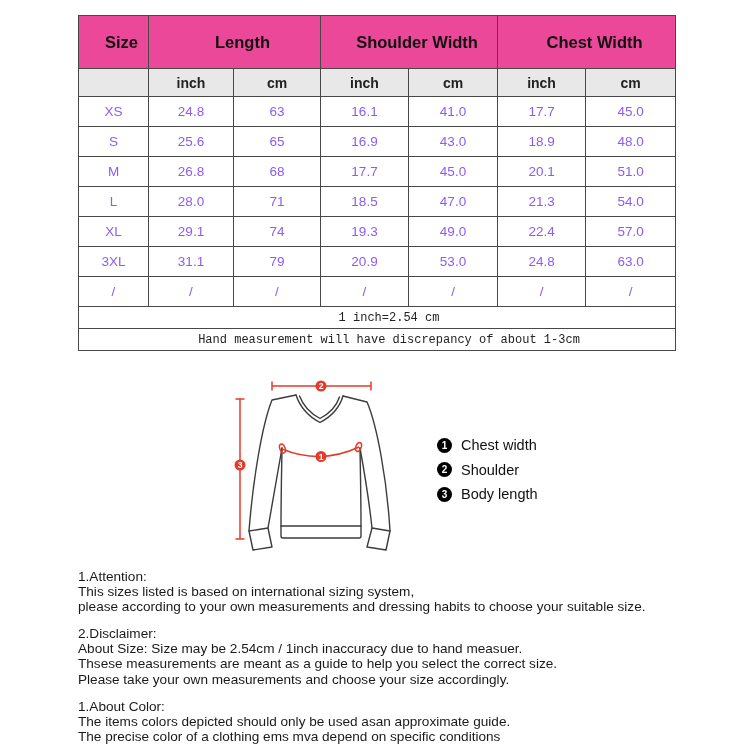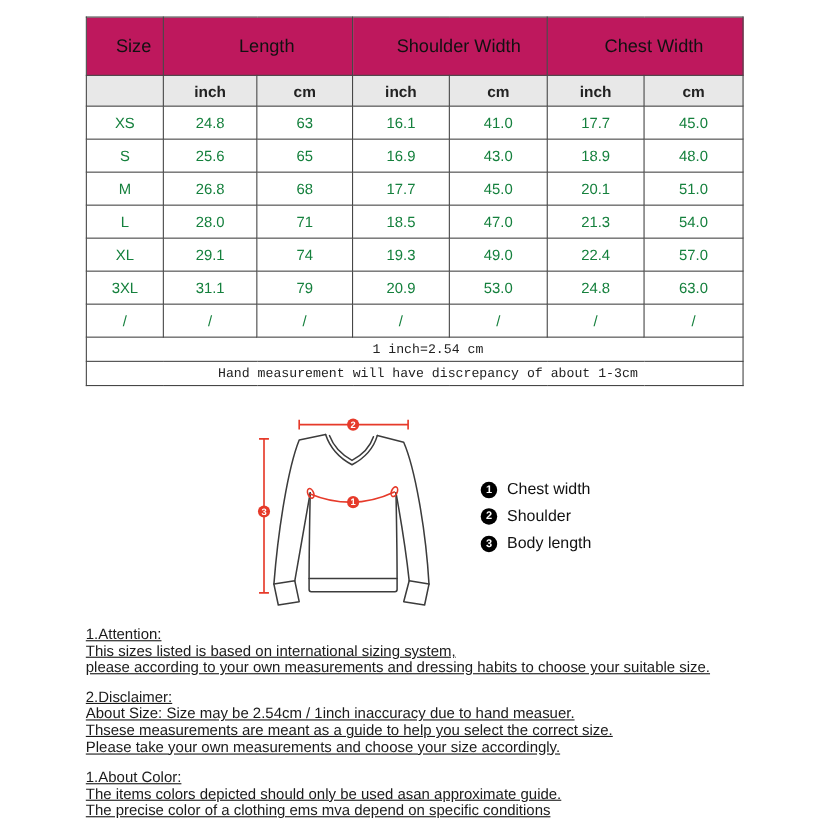--- a/index.html
+++ b/index.html
@@ -10,27 +10,27 @@
 
   
   .size-table {
     position:absolute; left:78px; top:15px; width:597px;
     border-collapse:collapse; table-layout:fixed;
   }
   .size-table th, .size-table td {
     border:1px solid #474747; text-align:center; vertical-align:middle; padding:0;
   }
   .main-head th {
-    background:#be185d; font-size:16.5px; font-weight:normal; height:52px; color:#111;padding-left:16px;
+    background:#ec4899; font-size:16.5px; font-weight:bold; height:52px; color:#111;padding-left:16px;
   }
   .unit-head th {
     background:#e8e8e8; font-size:14px; font-weight:bold; height:27px; color:#222;
   }
   .size-table tbody td {
-    height:29px; font-size:13.5px; color:#15803d; background:#fff;
+    height:29px; font-size:13.5px; color:#8b5cf6; background:#fff;
   }
   .note-row td {
     height:21px; font-family:"Liberation Mono", monospace; font-size:12px; color:#222;padding-left:24px;
   }
 
   
   .sweater { position:absolute; left:225px; top:380px; }
 
   .legend { position:absolute; left:437px; top:433px; }
   .legend-item { display:flex; align-items:center; height:24.5px; }
@@ -39,21 +39,21 @@
     font-size:10px; font-weight:bold; display:flex; align-items:center;
     justify-content:center; margin-right:9px; flex:0 0 15px;
   }
   .legend-label { font-size:14.5px; color:#111; white-space:nowrap; }
 
   
   .notes {
     position:absolute; left:78px; top:569px; width:648px;
     font-size:13.6px; line-height:15.1px; color:#1a1a1a;
   }
-  .note-section { margin:0 0 12px 0;text-decoration:underline; }
+  .note-section { margin:0 0 12px 0; }
   .note-title, .note-line { white-space:nowrap; }
 </style>
 </head>
 <body>
 
 <table class="size-table">
   <colgroup>
     <col style="width:70px">
       <col style="width:85px">
       <col style="width:87px">

